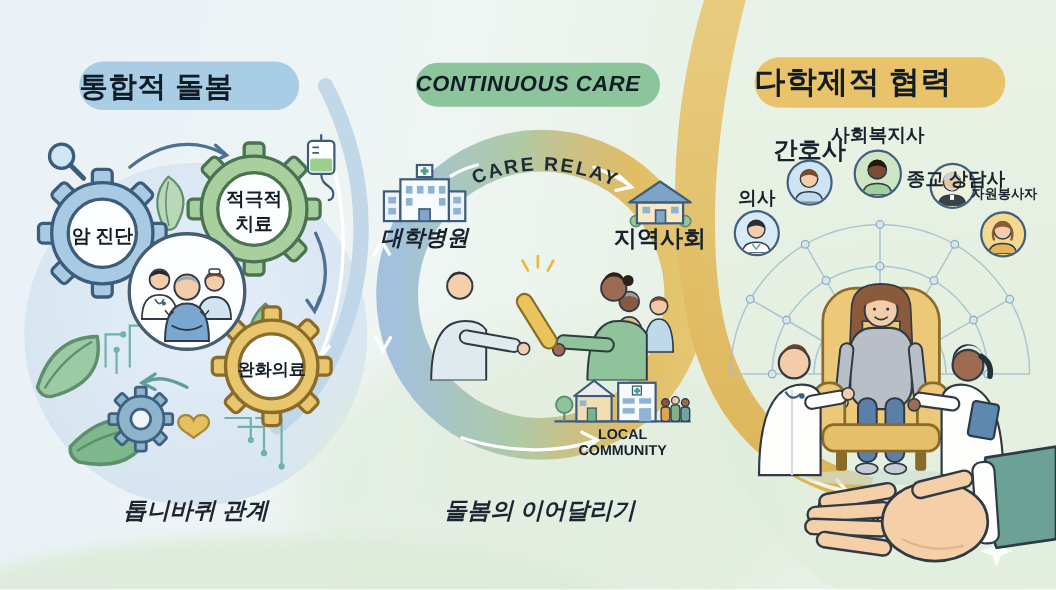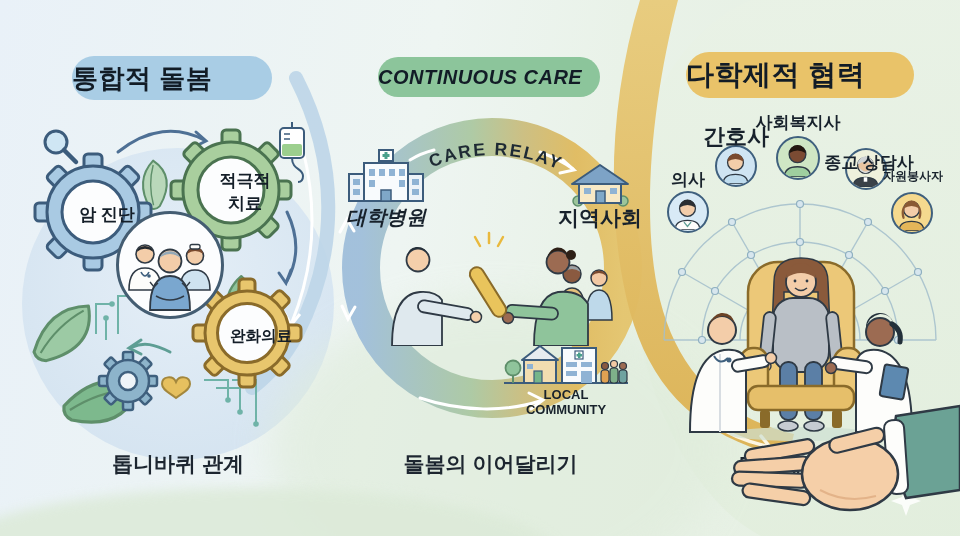--- a/index.html
+++ b/index.html
@@ -4,22 +4,22 @@
 <style>
   html,body{margin:0;padding:0;}
   .canvas{position:relative;width:960px;height:536px;overflow:hidden;
     font-family:"Liberation Sans","DejaVu Sans",sans-serif;
     background:linear-gradient(100deg,#e9f1f8 0%,#eef5f2 42%,#e9f2e8 60%,#e4efe0 100%);}
   .abs{position:absolute;}
   .blob{position:absolute;border-radius:50%;}
   .pill{position:absolute;display:flex;align-items:center;
     font-weight:800;color:#121c26;border-radius:26px;z-index:3;letter-spacing:.5px;}
   .lbl{position:absolute;font-weight:800;color:#18222c;text-align:center;z-index:4;line-height:1.15;}
-  .caption{position:absolute;font-weight:800;color:#1d2630;text-align:center;font-size:21px;z-index:4;}
-  .gear-label{position:absolute;font-weight:800;color:#141e28;text-align:center;z-index:5;padding-left:14px;}
+  .caption{position:absolute;font-weight:800;color:#1d2630;text-align:center;font-size:21px;z-index:4;font-style:italic;}
+  .gear-label{position:absolute;font-weight:800;color:#141e28;text-align:center;z-index:5;}
   .avatar{position:absolute;border-radius:50%;border:2.5px solid #3f607e;overflow:hidden;z-index:4;
     box-sizing:border-box;}
   .people-circle{position:absolute;width:108px;height:108px;border-radius:50%;
     background:#fcfdfe;border:3px solid #445d72;overflow:hidden;z-index:4;box-sizing:border-box;}
   svg{display:block;} .z3{z-index:3;} .z4{z-index:4;} .z5{z-index:5;}
 </style>
 </head>
 <body>
 
 <div class="canvas">

